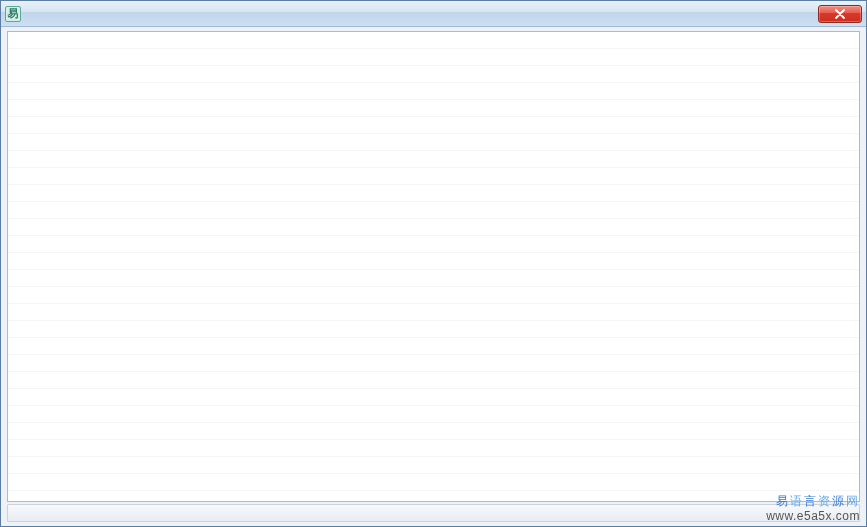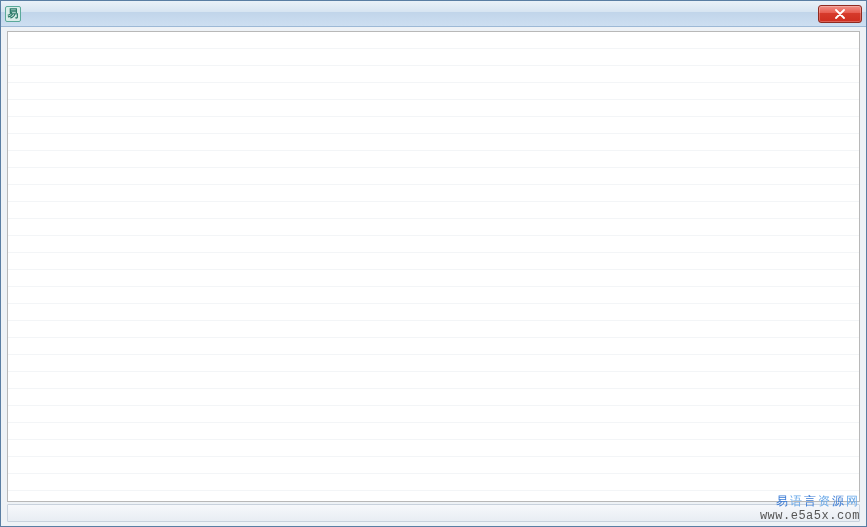--- a/index.html
+++ b/index.html
@@ -115,21 +115,21 @@
     letter-spacing: 2px;
   }
   .watermark .line1 .c1 { color: #3a7bd5; }
   .watermark .line1 .c2 { color: #6aa9e9; }
   .watermark .line1 .c3 { color: #3a7bd5; }
   .watermark .line1 .c4 { color: #6aa9e9; }
   .watermark .line1 .c5 { color: #3a7bd5; }
   .watermark .line1 .c6 { color: #6aa9e9; }
   .watermark .line2 {
     color: #555;
-    font-family: Liberation Mono, monospace;
+    font-family: Liberation Sans, sans-serif;
     letter-spacing: 0.5px;
   }
 </style>
 </head>
 <body>
 
 <div class="window">
 
   <div class="titlebar">
     <div class="titlebar-left">

